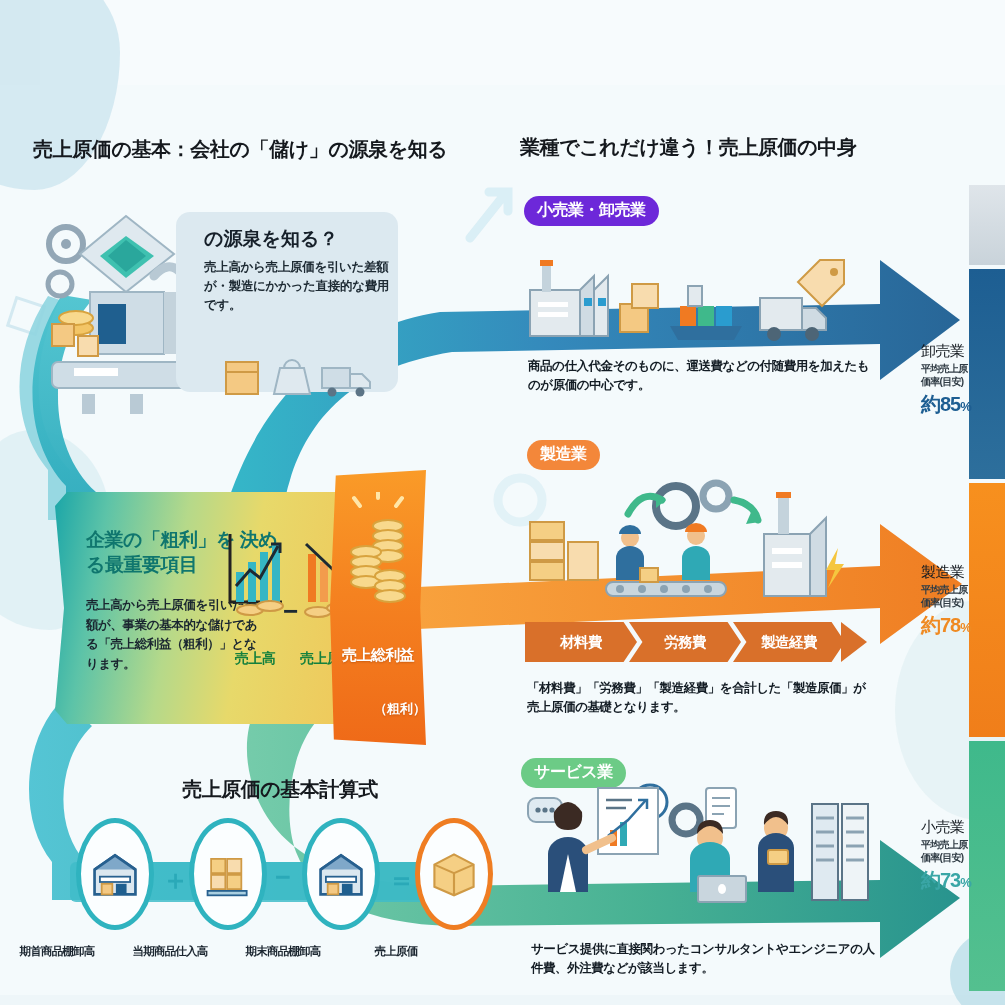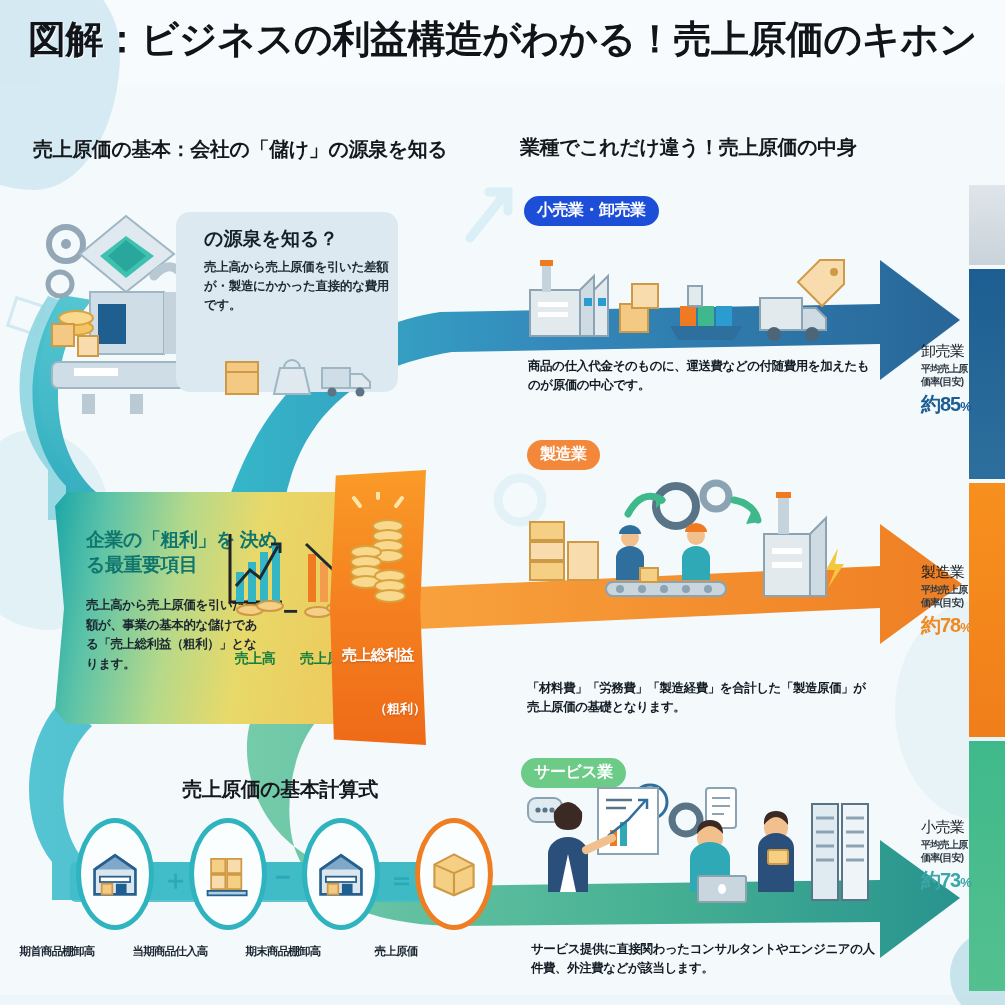--- a/index.html
+++ b/index.html
@@ -77,21 +77,21 @@
   .fnode{position:absolute;top:0;width:78px;height:112px;border-radius:50%;border:5px solid #2fb3bf;background:#fbfeff;display:flex;align-items:center;justify-content:center;box-sizing:border-box;}
   .fnode.last{border-color:#ef7d22;}
   .fop{position:absolute;top:44px;font-size:27px;font-weight:700;color:#2aa9b8;}
   .flabel{position:absolute;top:944px;text-align:center;font-size:11.5px;font-weight:700;color:#1b2630;letter-spacing:-.8px;width:110px;}
 
   
   .badge{
     position:absolute;display:inline-block;padding:4px 13px 5px;border-radius:999px;
     font-size:16px;font-weight:700;color:#fff;letter-spacing:-.5px;
   }
-  .badge-wholesale{left:524px;top:196px;background:#1d4ed8;}
+  .badge-wholesale{left:524px;top:196px;background:#6d28d9;}
   .badge-manufacture{left:527px;top:440px;background:#f3873a;}
   .badge-service{left:521px;top:758px;background:#6ccb86;}
 
   .desc{position:absolute;font-size:12.5px;font-weight:700;line-height:1.48;color:#131c24;letter-spacing:-.45px;}
   .desc-wholesale{left:528px;top:357px;width:350px;}
   .desc-manufacture{left:527px;top:679px;width:350px;}
   .desc-service{left:531px;top:940px;width:350px;}
 
   
   .chev-wrap{position:absolute;left:525px;top:622px;width:316px;height:40px;}
@@ -184,21 +184,20 @@
     <rect x="70" y="862" width="412" height="40" rx="6" fill="#3fbcc9" opacity=".85"></rect>
 
     <g opacity=".5">
       <path d="M470 238 L 505 194 M489 192 L 508 192 L 508 211" stroke="#bfe3ef" stroke-width="9" fill="none" stroke-linecap="round"></path>
     </g>
     <g opacity=".35">
       <circle cx="520" cy="500" r="22" fill="none" stroke="#bfe3ef" stroke-width="9"></circle>
     </g>
   </svg>
 
-  <div class="title">図解：ビジネスの利益構造がわかる！売上原価のキホン</div>
 
   <div class="sec-head sec-head-left">売上原価の基本：会社の「儲け」の源泉を知る</div>
 
   <svg class="deco" style="left:34px;top:196px;width:190px;height:230px;" viewBox="0 0 190 230">
     <g>
       <circle cx="32" cy="48" r="17" fill="none" stroke="#93a7b6" stroke-width="6"></circle>
       <circle cx="32" cy="48" r="5" fill="#93a7b6"></circle>
       <circle cx="26" cy="88" r="12" fill="none" stroke="#93a7b6" stroke-width="5"></circle>
     </g>
     <g>
@@ -423,20 +422,26 @@
     <g>
       <rect x="244" y="64" width="46" height="62" fill="#e3eaee" stroke="#8ba3b3" stroke-width="2"></rect>
       <polygon points="290,64 306,48 306,126 290,126" fill="#cfdbe3" stroke="#8ba3b3" stroke-width="2"></polygon>
       <rect x="258" y="26" width="11" height="38" fill="#c4d3dc"></rect>
         <rect x="256" y="22" width="15" height="6" fill="#f07a22"></rect>
       <rect x="252" y="78" width="30" height="6" fill="#fff"></rect>
         <rect x="252" y="92" width="30" height="6" fill="#fff"></rect>
       <path d="M318 78 l-12 22 h9 l-7 18 l16 -24 h-9 z" fill="#f5c63f"></path>
     </g>
   </svg>
+  <div class="chev-wrap">
+    <div class="chev c1">材料費</div>
+    <div class="chev c2">労務費</div>
+    <div class="chev c3">製造経費</div>
+    <div class="chev-tip"></div>
+  </div>
   <div class="desc desc-manufacture">「材料費」「労務費」「製造経費」を合計した「製造原価」が売上原価の基礎となります。</div>
 
   <div class="badge badge-service">サービス業</div>
   <svg class="deco" style="left:520px;top:780px;width:350px;height:150px;" viewBox="0 0 350 150">
     <g>
         <circle cx="130" cy="22" r="17" fill="#fff" stroke="#2f6f9e" stroke-width="3"></circle>
         <path d="M130 12 v11 h8" stroke="#2f6f9e" stroke-width="3" fill="none"></path>
       </g>
     <g>
         <rect x="8" y="18" width="34" height="24" rx="8" fill="#dfeaf1" stroke="#8ba3b3" stroke-width="2"></rect>

